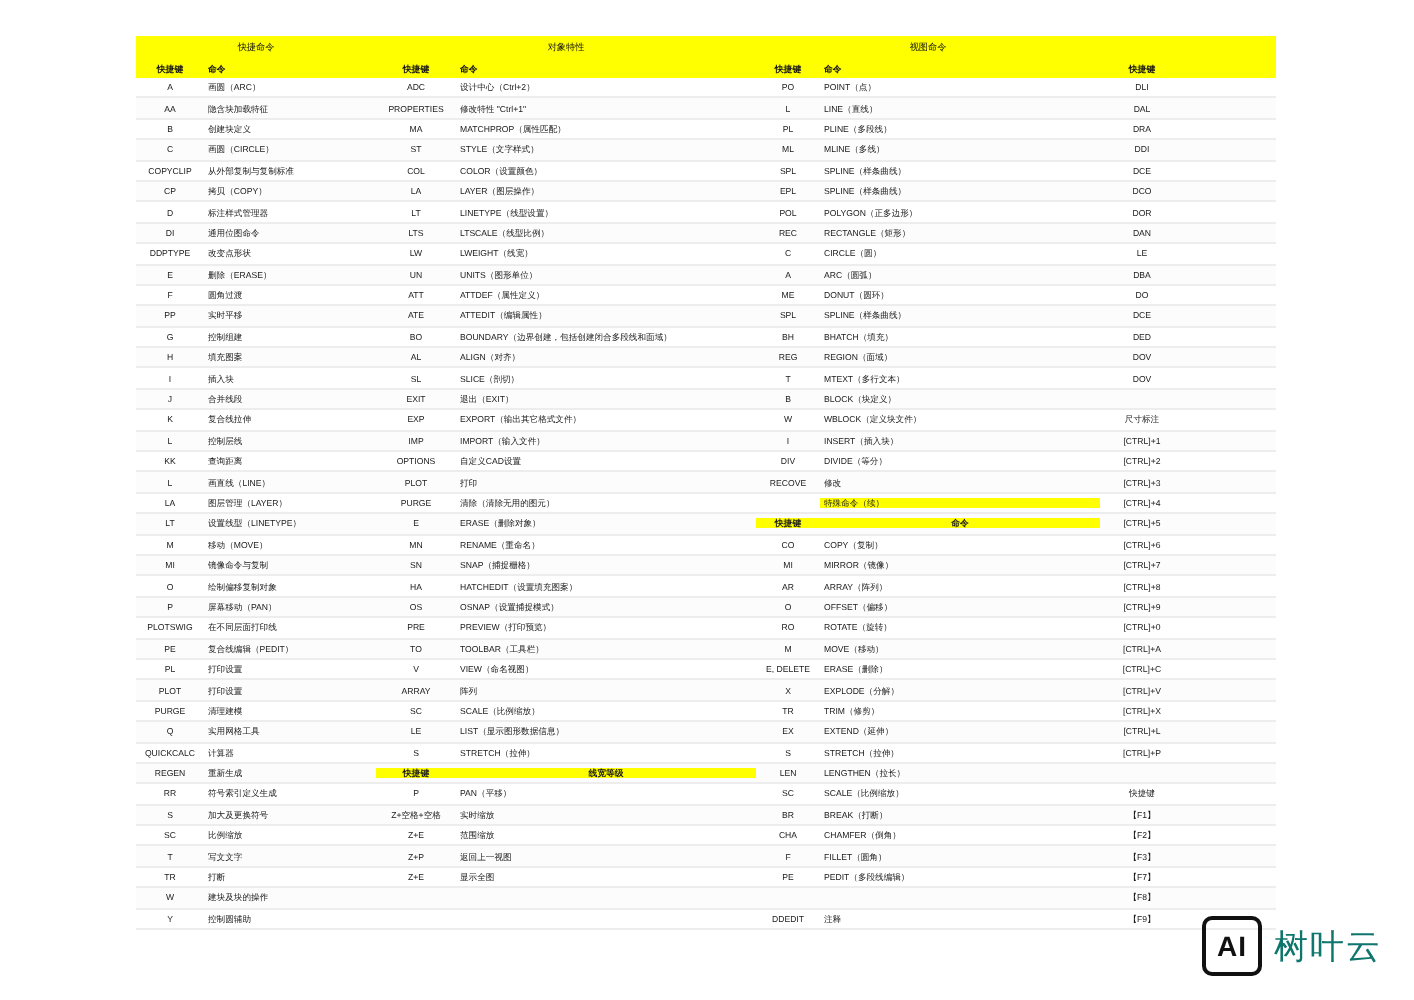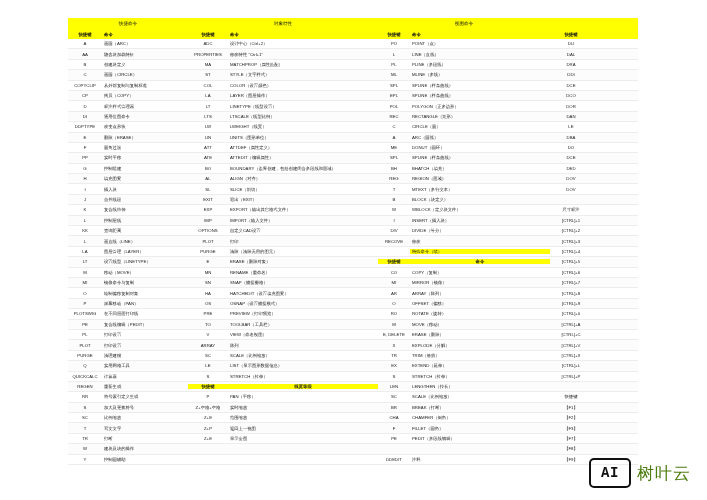--- a/index.html
+++ b/index.html
@@ -71,30 +71,30 @@
   }
   
   .wm {
     position: absolute;
     right: 16px; bottom: 12px;
     display: flex;
     align-items: center;
     gap: 6px;
   }
   .wm-badge {
-    width: 42px; height: 30px;
+    width: 30px; height: 30px;
     border: 2.2px solid #111;
     border-radius: 5px;
     display: flex; align-items: center; justify-content: center;
     font-size: 14px; font-weight: bold; color: #111;
     letter-spacing: 0.5px;
-    font-family: Liberation Mono, monospace;
+    font-family: Liberation Sans, sans-serif;
   }
   .wm-text {
-    font-size: 17px; color: #4d7c0f; font-weight: normal;
+    font-size: 17px; color: #0f766e; font-weight: normal;
     letter-spacing: 1px;
   }
 </style>
 </head>
 <body>
 
 <div class="sheet">
 
   <div class="band">
     <div class="cell grp1 c">快捷命令</div>

